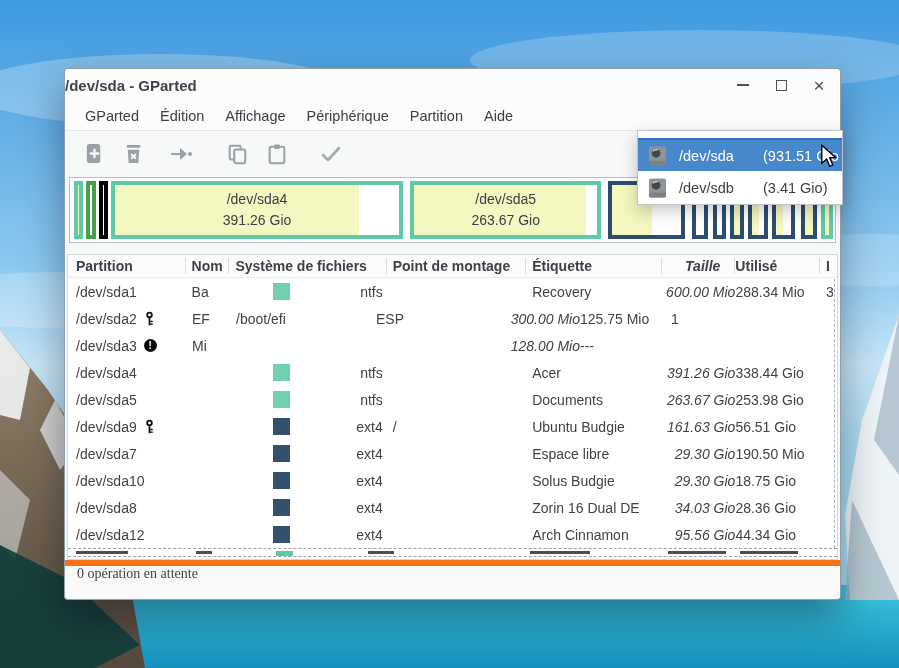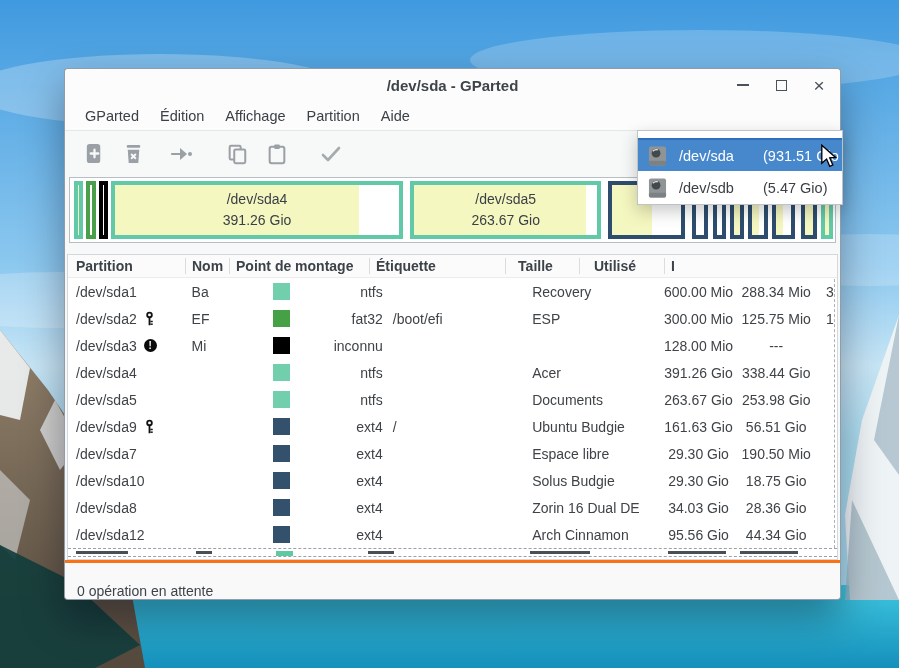--- a/index.html
+++ b/index.html
@@ -8,21 +8,21 @@
 
   .desktop { position:relative; width:899px; height:668px; overflow:hidden; background:#6cb6e9; }
   .wallpaper { position:absolute; inset:0; }
 
   
   .window { position:absolute; left:64px; top:68px; width:777px; height:532px;
     background:#f7f8f8; border:1px solid rgba(60,80,100,.55); border-radius:4px;
     box-shadow:0 18px 42px rgba(0,0,20,.38); overflow:visible; }
 
   .titlebar { position:relative; height:32px; background:#fcfcfc; border-radius:4px 4px 0 0;
-    display:flex; align-items:center; justify-content:center; }
+    display:flex; align-items:center; justify-content:flex-start; }
   .title { font-size:15px; font-weight:bold; color:#3f444a; }
   .win-controls { position:absolute; right:10px; top:0; height:32px; display:flex; align-items:center; gap:16px; }
   .wbtn { width:22px; height:22px; display:flex; align-items:center; justify-content:center; cursor:default; }
   .ic-min { width:12px; height:2px; background:#4b5158; }
   .ic-max { width:11px; height:11px; border:1.5px solid #4b5158; }
   .ic-close { font-size:19px; line-height:1; color:#4b5158; font-weight:400; }
 
   .menubar { height:30px; display:flex; align-items:center; padding-left:11px; background:#fcfcfc;
     border-bottom:1px solid #e4e7e9; }
   .menu-item { font-size:14.5px; color:#3c4147; padding:4px 9px; margin-right:3px; }
@@ -43,39 +43,39 @@
   .thead { display:flex; height:23px; align-items:center; background:#fbfbfb;
     border-bottom:1px solid #ececec; font-weight:bold; font-size:14px; color:#3c4248; }
   .th { border-right:1px solid #dcdcdc; height:16px; display:flex; align-items:center; }
   .tr { display:flex; height:27px; align-items:center; font-size:14px; color:#3f4347; }
   .td { overflow:hidden; white-space:nowrap; }
   .c-part   { width:118px; padding-left:8px;  display:flex; align-items:center; }
   .c-nom    { width:44px;  padding-left:6px; }
   .c-fs     { width:158px; display:flex; align-items:center; }
   .c-mount  { width:140px; padding-left:6px; }
   .c-label  { width:136px; padding-left:6px; }
-  .c-size   { width:74px;  text-align:center; justify-content:flex-end; }
-  .c-used   { width:85px;  text-align:center; padding-right:3px; }
+  .c-size   { width:74px;  text-align:right; justify-content:flex-end;font-style:italic; }
+  .c-used   { width:85px;  text-align:left; padding-right:3px; }
   .c-unused { width:17px;  padding-left:6px; }
   .th.c-size, .th.c-used { display:block; line-height:16px; }
   .swatch { width:17px; height:17px; margin-left:44px; flex:none; }
   .fsname { flex:1; text-align:right; padding-right:4px; }
   .badge { margin-left:8px; display:inline-flex; align-items:center; }
   .warn { width:13px; height:13px; border-radius:50%; background:#0b0b0b; color:#fff;
     font-size:10px; font-weight:bold; display:inline-flex; align-items:center; justify-content:center;
     margin-left:7px; }
   .clipped-row { height:9px; border-top:1px dashed #9aa0a6; border-bottom:1px dashed #9aa0a6;
     position:relative; overflow:hidden; }
   .frag { position:absolute; top:2px; height:3px; background:#4a4f55; }
   .vdash { position:absolute; right:2px; top:24px; bottom:11px; width:0;
     border-right:1px dashed #aab0b6; }
 
   .statusbar { position:absolute; left:0; right:0; bottom:0; height:39px; background:#f9f9f9;
-    border-top:3px solid #f97316; display:flex; align-items:flex-end; padding-left:12px;
-    border-radius:0 0 4px 4px; }
+    border-top:6px solid #f97316; display:flex; align-items:flex-start; padding-left:12px;
+    border-radius:0 0 4px 4px;font-family:Liberation Serif, serif; }
   .status-text { font-size:14px; color:#3e4349; }
 
   
   .popup { position:absolute; left:572px; top:61px; width:206px; background:#fff;
     border:1px solid #bfc3c7; box-shadow:0 6px 16px rgba(0,0,0,.22); padding-top:7px; z-index:30; }
   .popup-item { height:33px; display:flex; align-items:center; padding-left:10px; font-size:14.5px; color:#3b4045; }
   .popup-item.selected { background:#4788cc; color:#fff; border-top:2px solid #2d6fc1; }
   .popup-item .dev { width:84px; margin-left:12px; }
   .drive-ic { flex:none; }
 
@@ -136,20 +136,21 @@
         <div class="wbtn">
             <div class="ic-close">×</div>
           </div>
       </div>
     </div>
 
     <div class="menubar">
       <div class="menu-item">GParted</div>
       <div class="menu-item">Édition</div>
       <div class="menu-item">Affichage</div>
+      <div class="menu-item">Périphérique</div>
       <div class="menu-item">Partition</div>
       <div class="menu-item">Aide</div>
     </div>
 
     <div class="toolbar">
       <div class="tbtn" style="margin-left:2px">
         <svg width="23" height="23" viewBox="0 0 24 24">
             <path d="M7 2h8a3 3 0 0 1 3 3v14a3 3 0 0 1-3 3H7a3 3 0 0 1-3-3V5a3 3 0 0 1 3-3z" fill="#9aa0a5"></path>
             <path d="M11 9v8M7 13h8" stroke="#f7f8f8" stroke-width="2.4" stroke-linecap="round" transform="translate(1 -1)"></path>
           </svg>
@@ -206,20 +207,21 @@
       <div class="pseg" style="width:20px; margin-left:4px; border-color:#2e4d6e; background:linear-gradient(90deg,#f5f7c0 60%,#fff 60%);"></div>
       <div class="pseg" style="width:23px; margin-left:4px; border-color:#2e4d6e; background:linear-gradient(90deg,#f5f7c0 50%,#fff 50%);"></div>
       <div class="pseg" style="width:16px; margin-left:6px; border-color:#2e4d6e; background:#f5f7c0;"></div>
       <div class="pseg" style="width:12px; margin-left:4px; border-color:#62c9a8; background:#f5f7c0;"></div>
     </div>
 
     <div class="table-wrap">
       <div class="thead">
         <div class="th c-part">Partition</div>
         <div class="th c-nom">Nom</div>
+        <div class="th c-fs" style="padding-left:6px">Système de fichiers</div>
         <div class="th c-mount">Point de montage</div>
         <div class="th c-label">Étiquette</div>
         <div class="th c-size" style="padding-right:14px">Taille</div>
         <div class="th c-used" style="padding-right:14px">Utilisé</div>
         <div class="th c-unused" style="border-right:none">I</div>
       </div>
 
       <div class="tr">
         <div class="td c-part">
             <span>/dev/sda1</span>
@@ -242,41 +244,33 @@
           <span class="badge">
               <svg width="9" height="15" viewBox="0 0 10 16">
                 <circle cx="5" cy="4" r="2.6" fill="none" stroke="#111" stroke-width="2"></circle>
                 <rect x="4" y="6.5" width="2" height="9" fill="#111"></rect>
                 <rect x="6" y="10.5" width="2.6" height="1.6" fill="#111"></rect>
                 <rect x="6" y="13.5" width="2.6" height="1.6" fill="#111"></rect>
               </svg>
             </span>
         </div>
         <div class="td c-nom">EF</div>
-        <div class="td c-fs">
-            <span class="swatch" style="background-color: rgb(70, 160, 70);"></span>
-            <span class="fsname">fat32</span>
-          </div>
         <div class="td c-mount">/boot/efi</div>
         <div class="td c-label">ESP</div>
         <div class="td c-size">300.00 Mio</div>
         <div class="td c-used">125.75 Mio</div>
         <div class="td c-unused">1</div>
       </div>
 
       <div class="tr">
         <div class="td c-part">
             <span>/dev/sda3</span>
           <span class="warn">!</span>
         </div>
         <div class="td c-nom">Mi</div>
-        <div class="td c-fs">
-            <span class="swatch" style="background-color: rgb(0, 0, 0);"></span>
-            <span class="fsname">inconnu</span>
-          </div>
         <div class="td c-mount"></div>
         <div class="td c-label"></div>
         <div class="td c-size">128.00 Mio</div>
         <div class="td c-used">---</div>
         <div class="td c-unused"></div>
       </div>
 
       <div class="tr">
         <div class="td c-part">
             <span>/dev/sda4</span>
@@ -426,21 +420,21 @@
         <span class="sz">(931.51 Gio</span>
       </div>
       <div class="popup-item">
         <svg class="drive-ic" width="19" height="22" viewBox="0 0 20 22">
             <rect x="1" y="1" width="18" height="20" rx="2" fill="#8f9496"></rect>
             <rect x="1" y="16" width="18" height="5" rx="1.5" fill="#7c8183"></rect>
             <circle cx="8.5" cy="8" r="4.6" fill="#43484c"></circle>
             <path d="M5.6 5.6a4 4 0 0 1 4-1.2" fill="none" stroke="#e8eaeb" stroke-width="1.4" stroke-linecap="round"></path>
           </svg>
         <span class="dev">/dev/sdb</span>
-        <span class="sz">(5.47 Gio)</span>
+        <span class="sz">(3.41 Gio)</span>
       </div>
     </div>
   </div>
 
   <svg class="cursor" style="left:818px; top:144px;" width="22" height="24" viewBox="0 0 14 20">
     <path d="M1 1 L1 16 L5 12.5 L7.6 18.6 L10.2 17.4 L7.6 11.5 L12.5 11.2 Z" fill="#fff" stroke="#000" stroke-width="1.1"></path>
   </svg>
 </div>
 
 </body></html>

